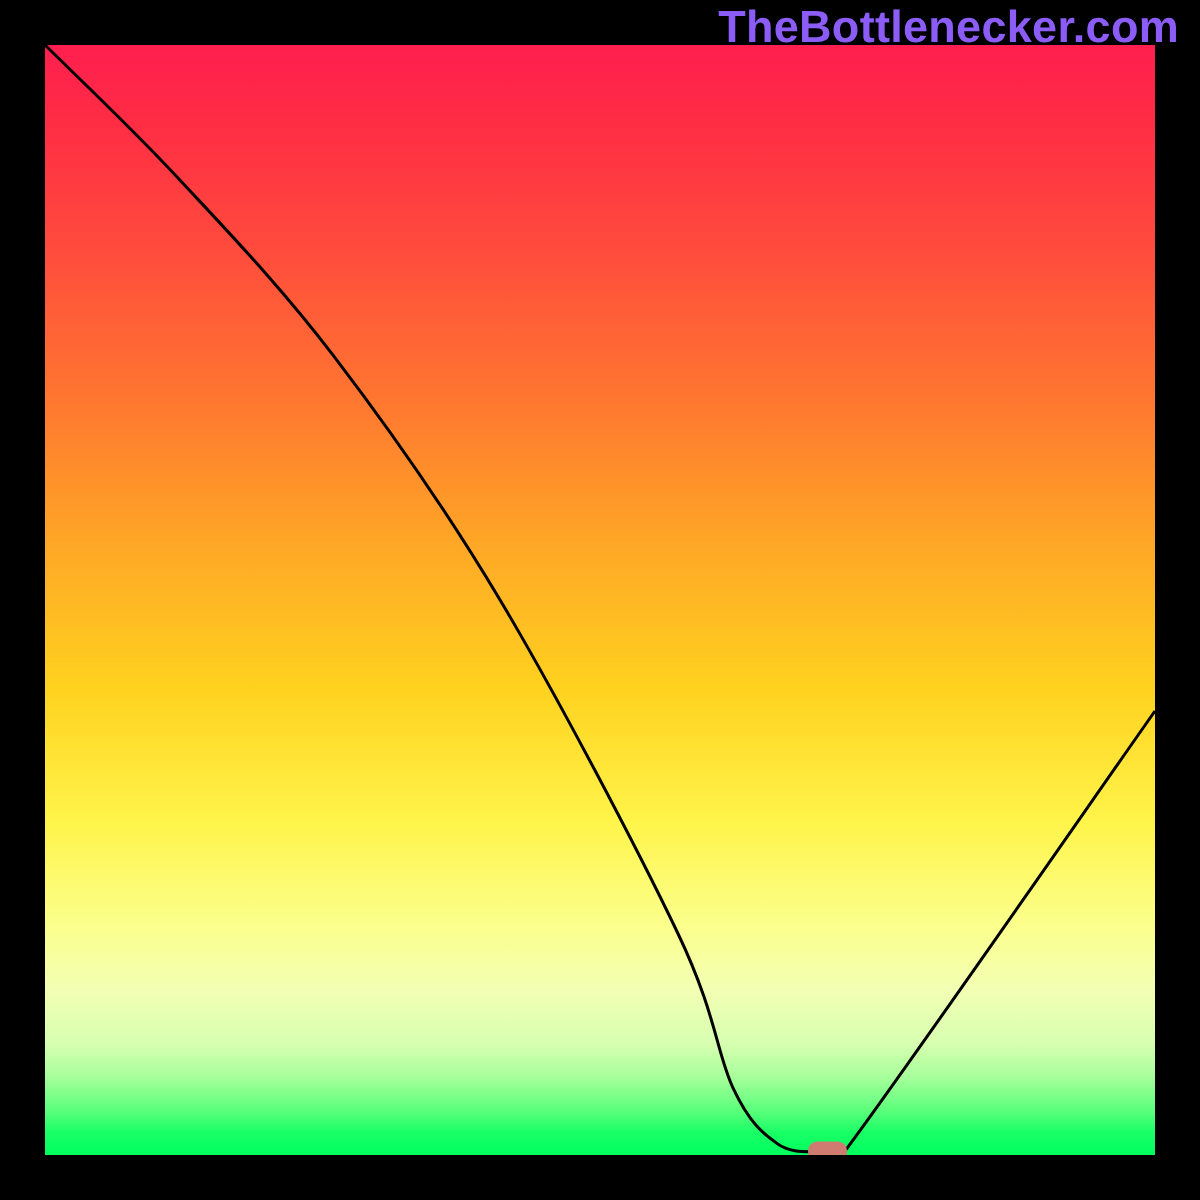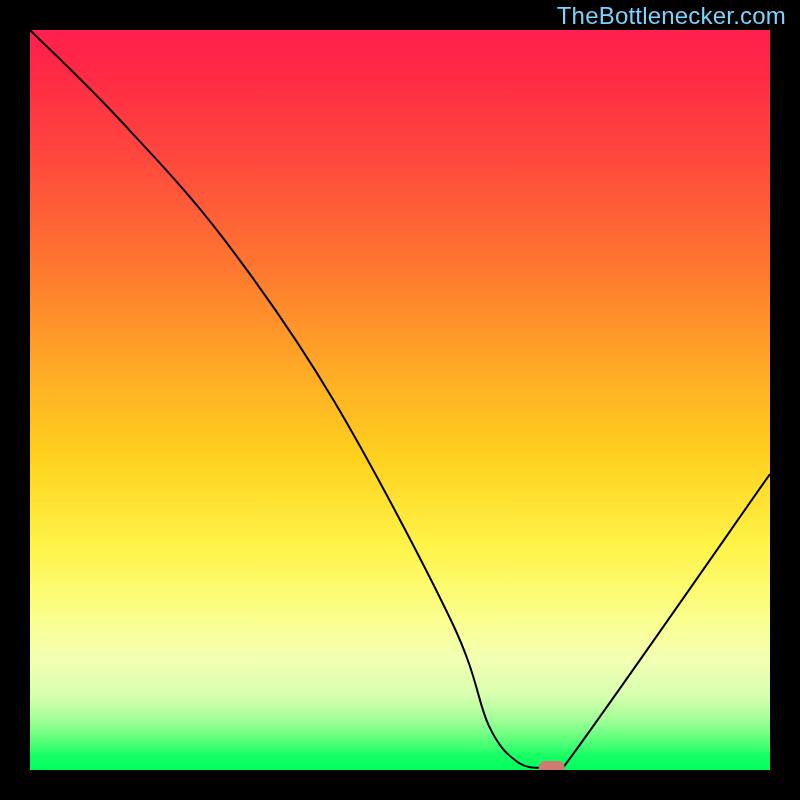--- a/index.html
+++ b/index.html
@@ -14,23 +14,23 @@
   .frame {
     position: relative;
     width: 800px;
     height: 800px;
     background: #000;
   }
   .attribution {
     position: absolute;
     top: 2px;
     right: 14px;
-    color: #7dd3fc;
-    font-size: 24px;
-    font-weight: 400;
+    color: #8b5cf6;
+    font-size: 30px;
+    font-weight: 700;
     letter-spacing: 0.2px;
   }
   .plot-area {
     position: absolute;
     left: 30px;
     top: 30px;
     width: 740px;
     height: 740px;
     overflow: hidden;
   }

